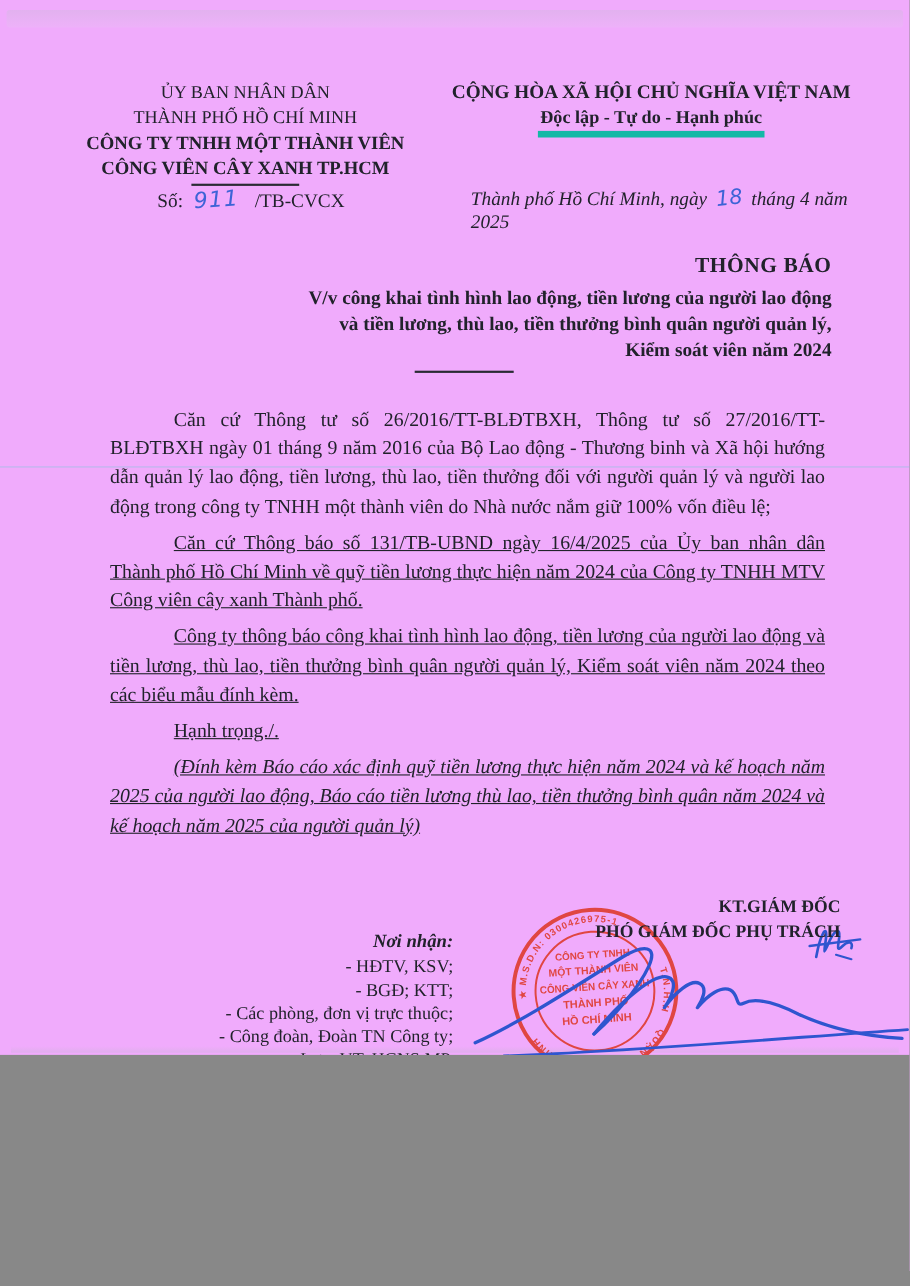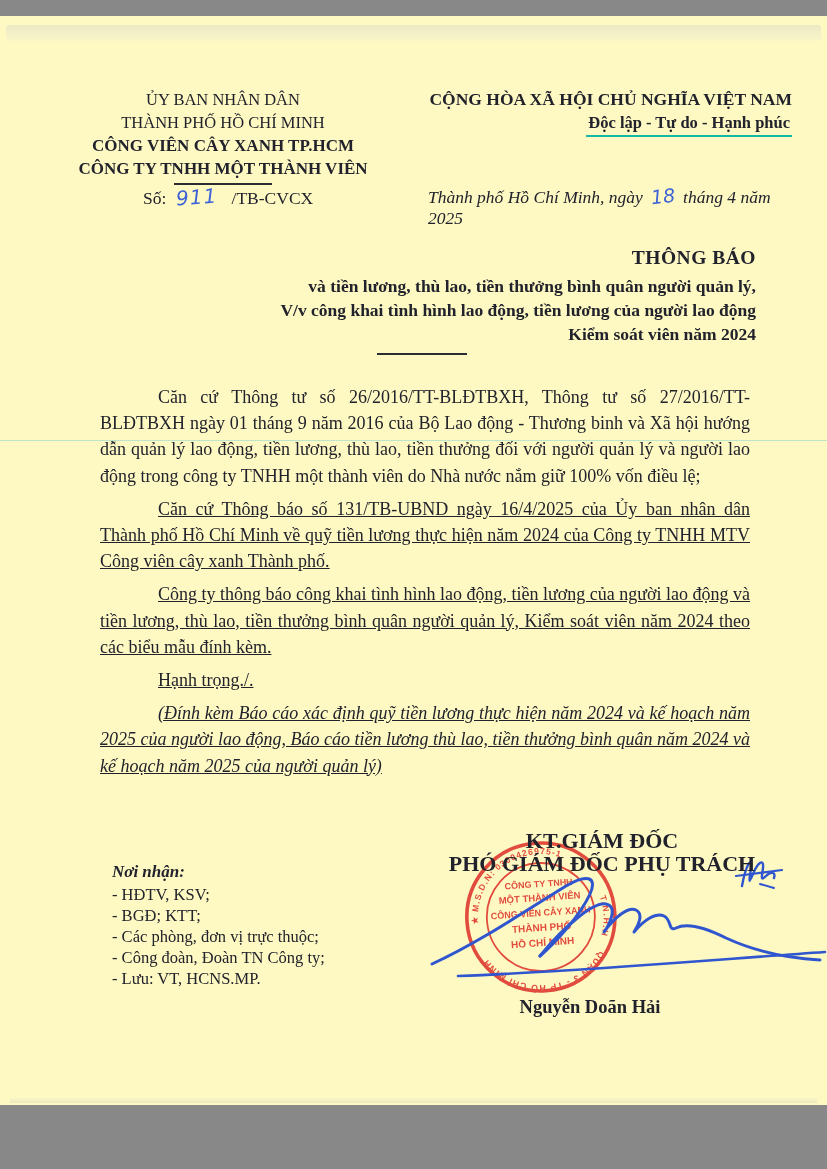--- a/index.html
+++ b/index.html
@@ -1,38 +1,38 @@
 <!DOCTYPE html>
 <html><head>
 <meta charset="utf-8">
 <style>
   html,body { margin:0; padding:0; background:#888; }
   .page {
-    position:relative; width:827px; height:1089px; margin:16px auto;
-    background:#fef9c3; overflow:hidden;
+    position:relative; width:827px; height:959px; margin:0 auto;
+    background:#f0abfc; overflow:hidden;
     font-family:"Liberation Serif", serif; color:#21222b;
   }
   
   .scan-top-band { position:absolute; top:9px; left:6px; right:6px; height:16px;
     background:linear-gradient(to bottom, rgba(190,193,205,.28), rgba(220,222,232,.12)); border-radius:3px; }
   .scan-line-cyan { position:absolute; top:424px; left:0; width:827px; height:1px;
     background:rgba(110,205,215,.45); }
   .scan-bottom-band { position:absolute; bottom:2px; left:10px; right:10px; height:6px;
     background:linear-gradient(to top, rgba(180,183,195,.25), rgba(220,222,232,0)); }
 
   
   .header-left { position:absolute; top:72px; left:72px; width:302px; text-align:center; line-height:23px; }
   .header-left .l-reg  { font-size:16.5px; }
   .header-left .l-bold { font-size:17px; font-weight:bold; }
   .hl-underline { width:98px; height:2px; background:#2a2b33; margin:3px auto 0 auto; }
 
-  .header-right { position:absolute; top:72px; left:392px; width:400px; text-align:right; }
+  .header-right { position:absolute; top:72px; left:392px; width:400px; text-align:center; }
   .header-right .r1 { font-size:17.5px; font-weight:bold; line-height:23px; }
   .header-right .r2 { display:inline-block; font-size:16.5px; font-weight:bold;
-      border-bottom:2px solid #14b8a6; padding:0 2px 2px 2px; margin-top:2px; }
+      border-bottom:6px solid #14b8a6; padding:0 2px 2px 2px; margin-top:2px; }
 
   .ref-line { position:absolute; top:169px; left:143px; font-size:17.5px; }
   .hand-ink { font-family:"DejaVu Sans", sans-serif; font-style:italic; color:#3d63d6;
       display:inline-block; }
   .ref-number { font-size:20px; margin:0 14px 0 10px; transform:rotate(-4deg); letter-spacing:1px; }
   .date-line { position:absolute; top:169px; left:428px; width:360px; font-style:italic; font-size:17.5px; }
   .date-day { font-size:19px; margin:0 8px; transform:rotate(-6deg); }
 
   
   .title-block { position:absolute; top:231px; left:88px; width:668px; text-align:right; }
@@ -41,68 +41,68 @@
   .title-underline { width:90px; height:2px; background:#2a2b33; margin:7px auto 0 auto; }
 
   
   .body-block { position:absolute; top:368px; left:100px; width:650px;
       font-size:18px; line-height:26.2px; text-align:justify; }
   .body-block p { margin:0; text-indent:58px; }
   .body-block p + p { margin-top:7px;text-decoration:underline; }
   .attachment { font-style:italic; }
 
   
-  .sig-title { position:absolute; top:813px; left:440px; width:324px; text-align:center;
-      font-weight:bold; font-size:22px; line-height:23px; z-index:3; }
+  .sig-title { position:absolute; top:813px; left:440px; width:324px; text-align:right;
+      font-weight:bold; font-size:16px; line-height:23px; z-index:3; }
   .sig-name { position:absolute; top:981px; left:430px; width:320px; text-align:center;
       font-weight:bold; font-size:18.5px; z-index:3; }
 
   .stamp-wrap { position:absolute; top:822px; left:460px; width:162px; height:162px; z-index:1;
       transform:rotate(-4deg); opacity:.92; }
   .sig-ink { position:absolute; top:808px; left:370px; width:457px; height:170px; z-index:2; }
 
   
-  .recipients { position:absolute; top:845px; left:112px; width:300px; font-size:16.5px; line-height:21px; }
+  .recipients { position:absolute; top:845px; left:112px; width:300px; font-size:16.5px; line-height:21px;text-align:right; }
   .recipients .rec-head { font-weight:bold; font-style:italic; font-size:17px; margin-bottom:2px; }
   .recipients .rec-item { display:block; }
 </style>
 </head>
 <body>
 
 <div class="page">
   <div class="scan-top-band"></div>
   <div class="scan-line-cyan"></div>
   <div class="scan-bottom-band"></div>
 
   <div class="header-left">
     <div class="l-reg">ỦY BAN NHÂN DÂN</div>
     <div class="l-reg">THÀNH PHỐ HỒ CHÍ MINH</div>
+    <div class="l-bold">CÔNG TY TNHH MỘT THÀNH VIÊN</div>
     <div class="l-bold">CÔNG VIÊN CÂY XANH TP.HCM</div>
-    <div class="l-bold">CÔNG TY TNHH MỘT THÀNH VIÊN</div>
     <div class="hl-underline"></div>
   </div>
 
   <div class="header-right">
     <div class="r1">CỘNG HÒA XÃ HỘI CHỦ NGHĨA VIỆT NAM</div>
     <div class="r2">Độc lập - Tự do - Hạnh phúc</div>
   </div>
 
   <div class="ref-line">
     <span>Số:</span><span class="hand-ink ref-number">911</span><span>/TB-CVCX</span>
   </div>
 
   <div class="date-line">
     <span>Thành phố Hồ Chí Minh, ngày</span><span class="hand-ink date-day">18</span><span>tháng 4 năm 2025</span>
   </div>
 
   <div class="title-block">
     <div class="title-heading">THÔNG BÁO</div>
     <div class="title-sub">
+      <div>V/v công khai tình hình lao động, tiền lương của người lao động</div>
       <div>và tiền lương, thù lao, tiền thưởng bình quân người quản lý,</div>
-      <div>V/v công khai tình hình lao động, tiền lương của người lao động</div>
       <div>Kiểm soát viên năm 2024</div>
     </div>
     <div class="title-underline"></div>
   </div>
 
   <div class="body-block">
     <p>Căn cứ Thông tư số 26/2016/TT-BLĐTBXH, Thông tư số 27/2016/TT-BLĐTBXH ngày 01 tháng 9 năm 2016 của Bộ Lao động - Thương binh và Xã hội hướng dẫn quản lý lao động, tiền lương, thù lao, tiền thưởng đối với người quản lý và người lao động trong công ty TNHH một thành viên do Nhà nước nắm giữ 100% vốn điều lệ;</p>
     <p>Căn cứ Thông báo số 131/TB-UBND ngày 16/4/2025 của Ủy ban nhân dân Thành phố Hồ Chí Minh về quỹ tiền lương thực hiện năm 2024 của Công ty TNHH MTV Công viên cây xanh Thành phố.</p>
     <p>Công ty thông báo công khai tình hình lao động, tiền lương của người lao động và tiền lương, thù lao, tiền thưởng bình quân người quản lý, Kiểm soát viên năm 2024 theo các biểu mẫu đính kèm.</p>
     <p>Hạnh trọng./.</p>

